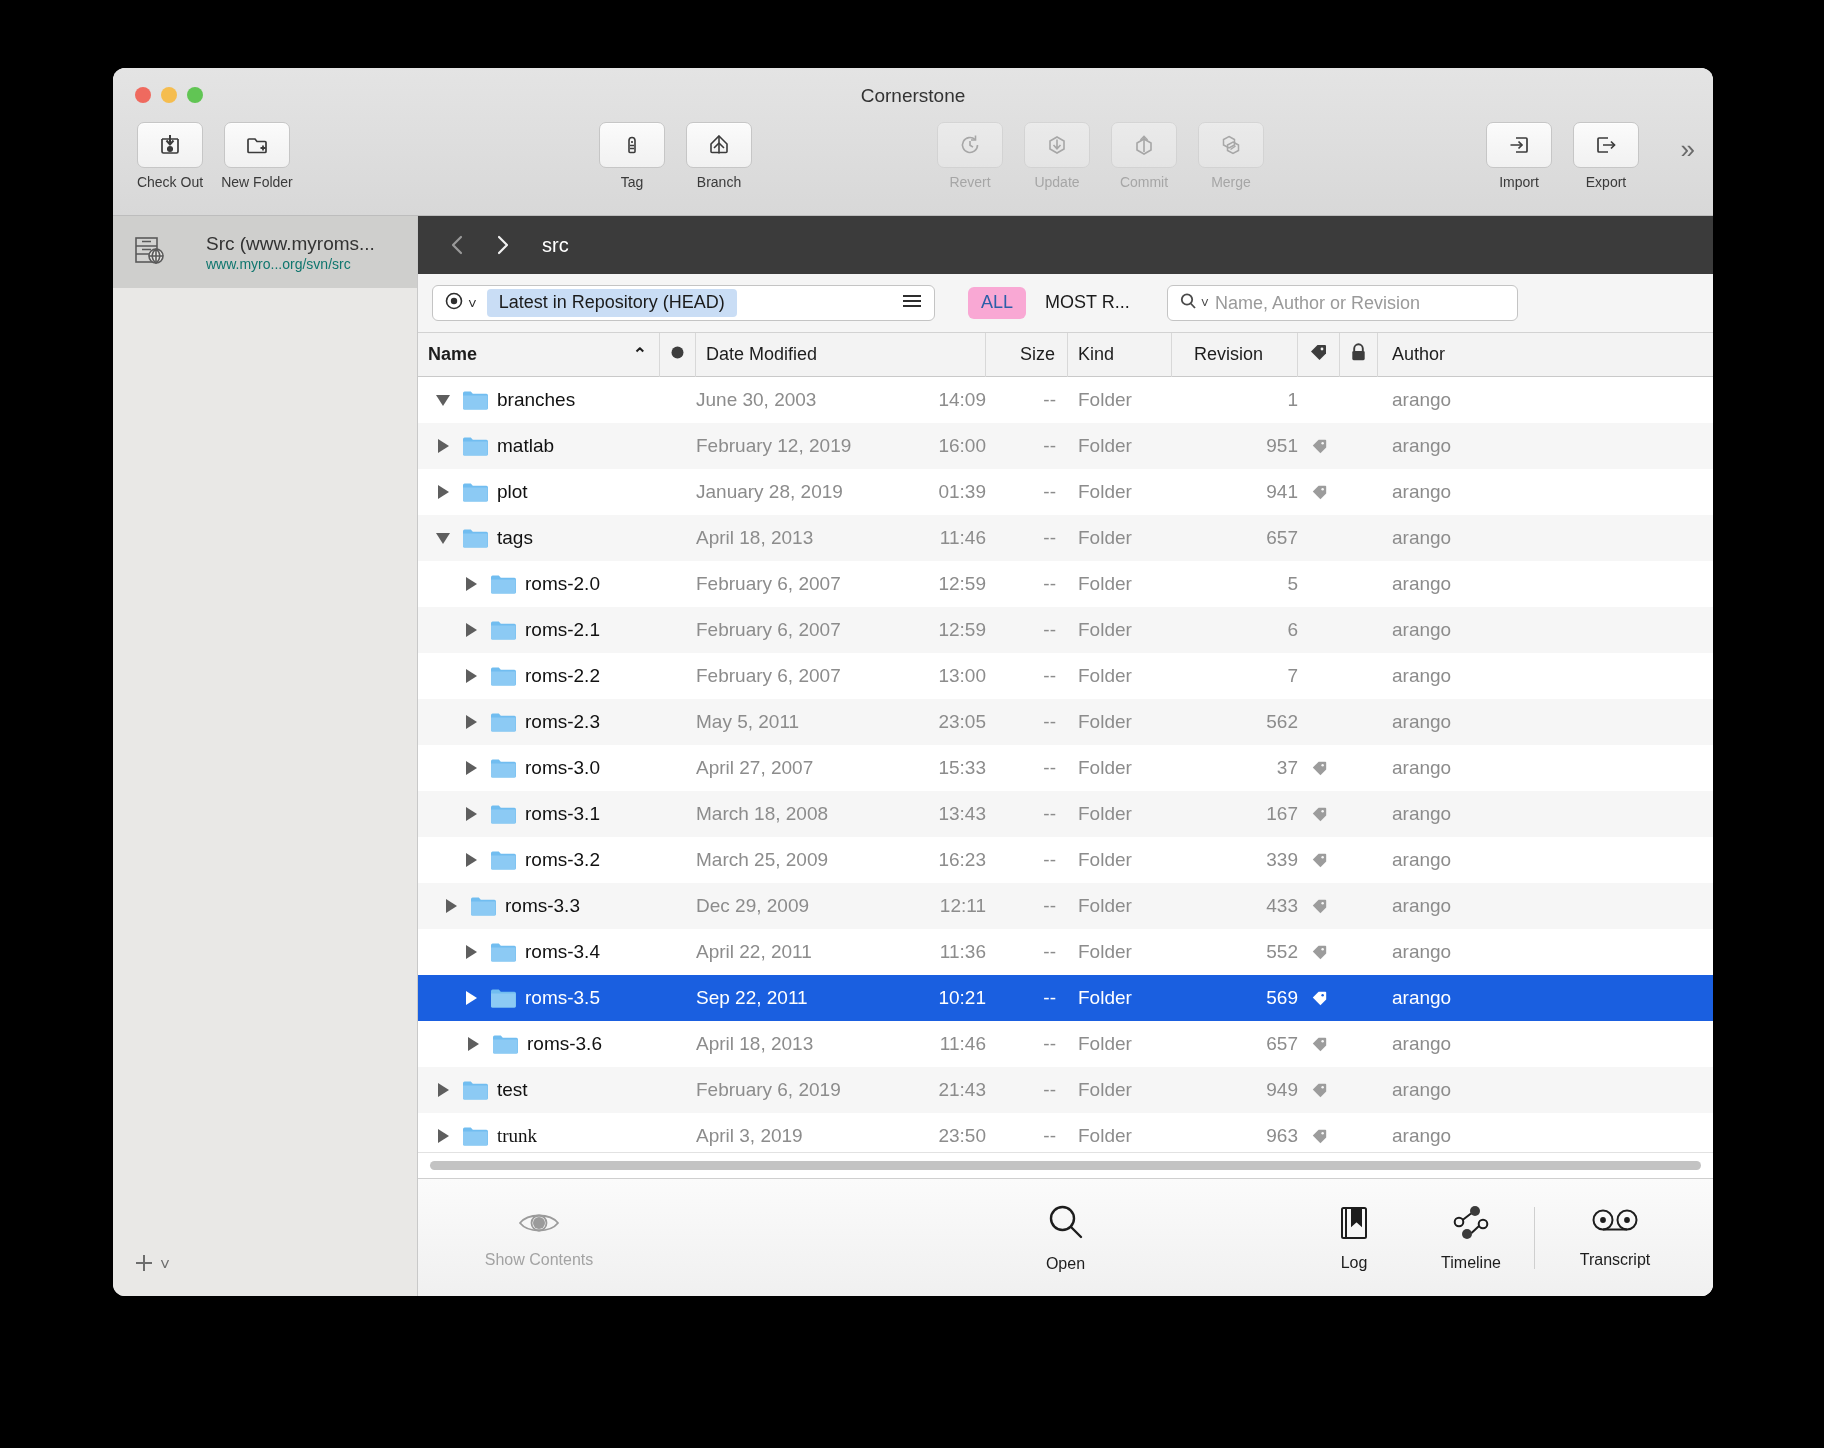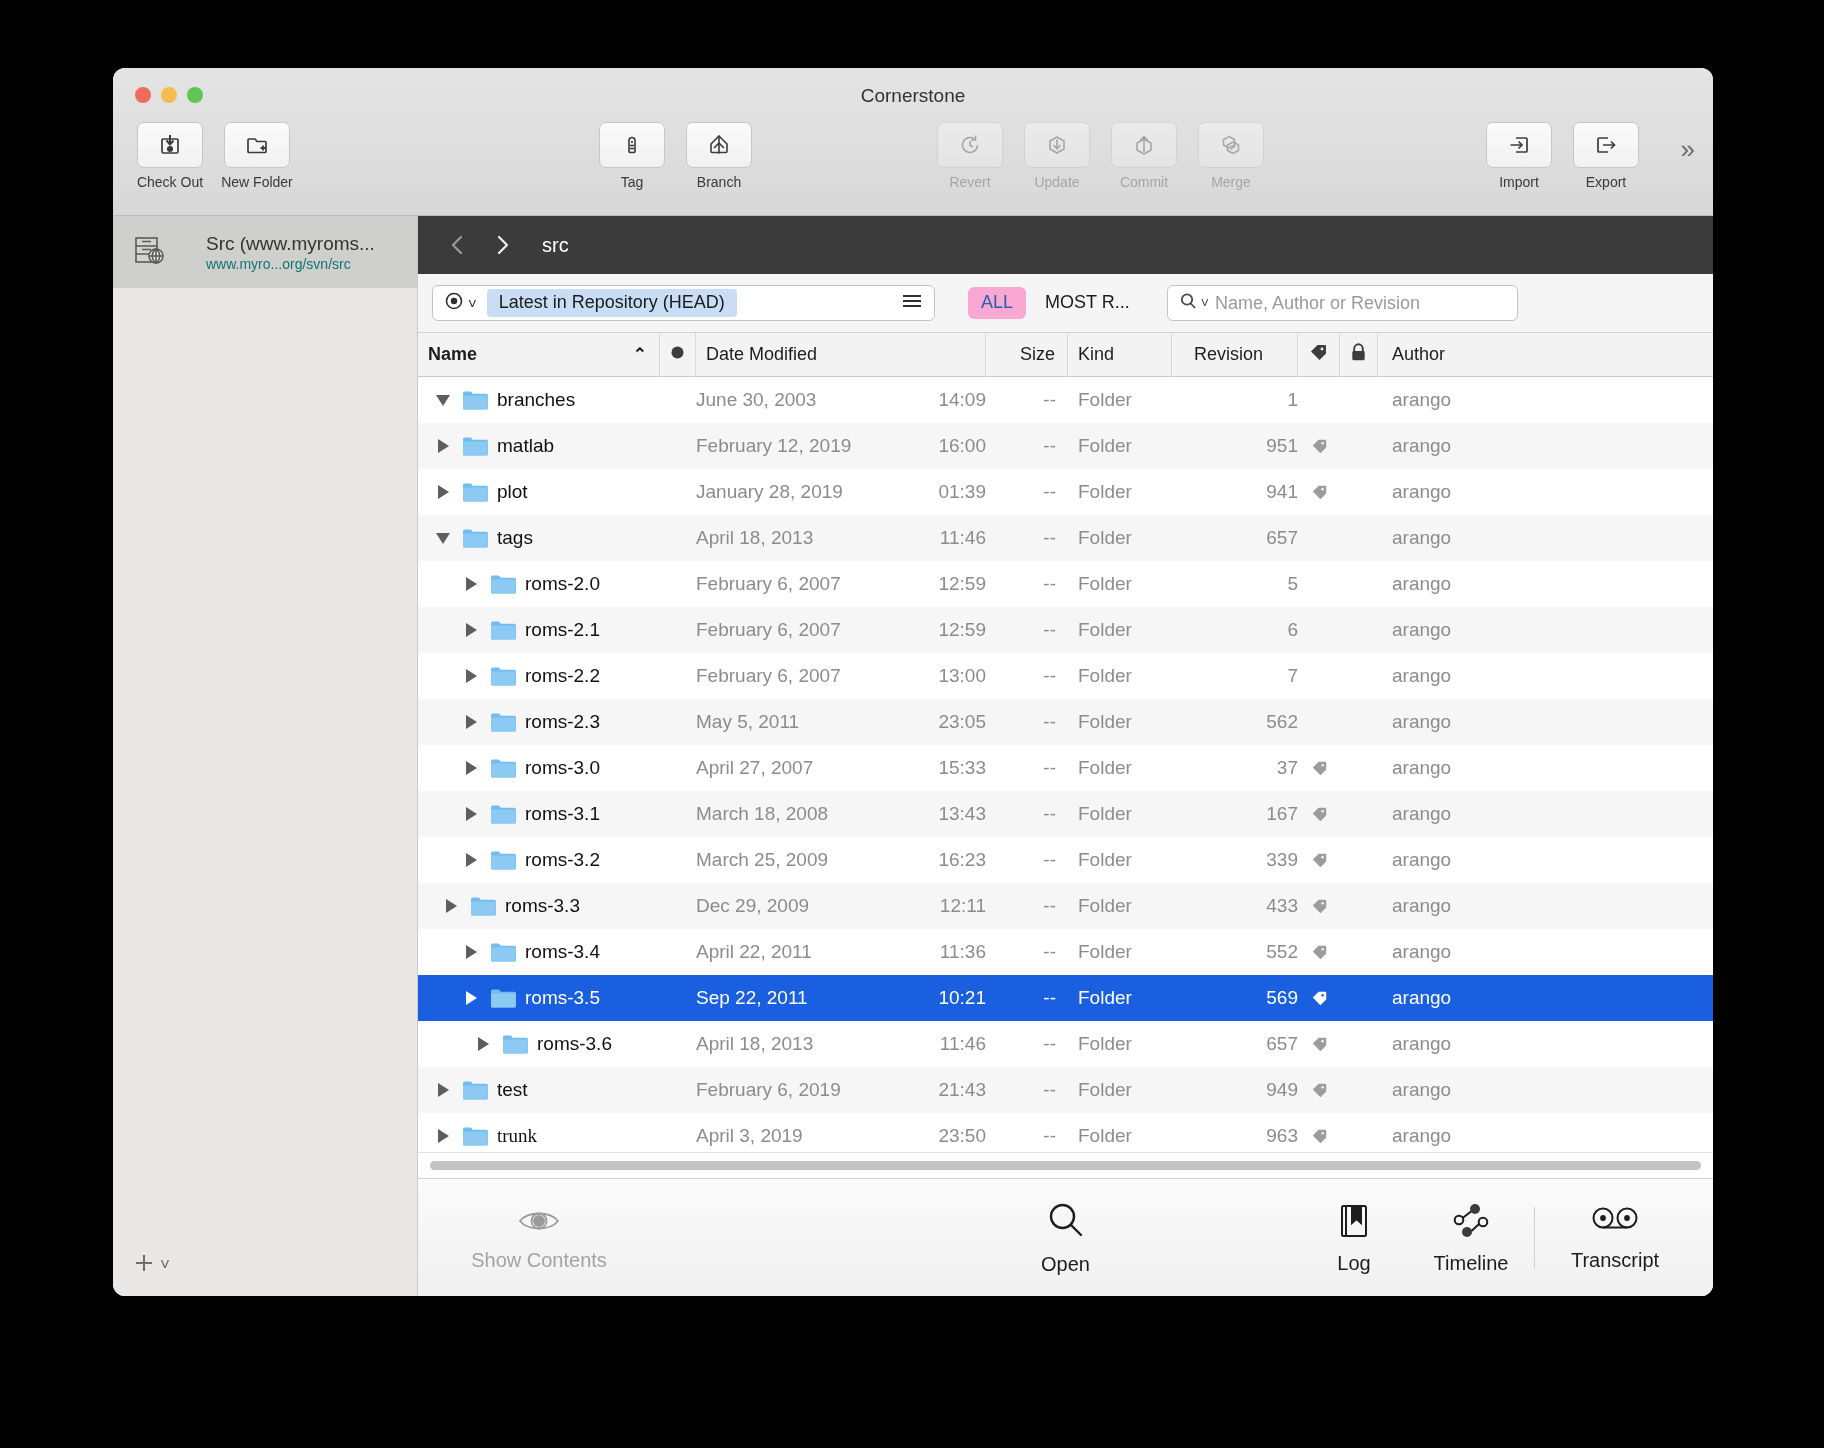--- a/index.html
+++ b/index.html
@@ -160,21 +160,21 @@
   .hscroll-wrap { height: 26px; background: #fff; border-top: 1px solid #e2e2e2; display: flex; align-items: center; padding: 0 12px; flex: none; }
   .hscroll { height: 9px; background: #c3c3c3; border-radius: 5px; width: 100%; }
 
   
   .bottombar {
     height: 118px; background: linear-gradient(to bottom,#fbfbfb,#f0f0f0);
     border-top: 1px solid #cfcfcf;
     display: flex; align-items: center; flex: none; position: relative;
   }
   .bb { display: flex; flex-direction: column; align-items: center; justify-content: center; }
-  .bb-label { margin-top: 7px; font-size: 20px; color: #1d1d1d; }
+  .bb-label { margin-top: 7px; font-size: 16px; color: #1d1d1d; }
   .bb.disabled .bb-label { color: #a3a3a3; }
   .bb-sep { width: 1px; height: 62px; background: #cfcfcf; }
 
   .tri { width: 0; height: 0; }
   .tri-right { border-left: 11px solid #5e5e5e; border-top: 7px solid transparent; border-bottom: 7px solid transparent; }
   .tri-down { border-top: 11px solid #5e5e5e; border-left: 7px solid transparent; border-right: 7px solid transparent; }
   .row.sel .tri-right { border-left-color: #fff; }
 </style>
 </head>
 <body>
@@ -942,21 +942,21 @@
                 <path d="M2 8.5 L8.5 2 H16 a1 1 0 0 1 1 1 V10.5 L10.5 17 z"></path>
                 <circle cx="13" cy="6" r="1.4" fill="#1a5fe0"></circle>
               </svg>
             </div>
             <div class="c" style="width:38px;"></div>
             <div class="c c-auth">
               <span class="au">arango</span>
             </div>
           </div>
           <div class="row">
-            <div class="c c-name" style="padding-left:50px;">
+            <div class="c c-name" style="padding-left:40px;">
               <span class="tw">
                 <span class="tri tri-right"></span>
               </span>
               <span style="display:flex;margin-left:4px;">
                 <svg width="26" height="22" viewBox="0 0 26 22">
                   <path d="M1 4.2a1.6 1.6 0 0 1 1.6-1.6h6.2l2 2.2h13.6a1.6 1.6 0 0 1 1.6 1.6V19a1.6 1.6 0 0 1-1.6 1.6H2.6A1.6 1.6 0 0 1 1 19z" fill="#71bdf0"></path>
                   <path d="M1 6.6h24.6V19a1.6 1.6 0 0 1-1.6 1.6H2.6A1.6 1.6 0 0 1 1 19z" fill="#8ccaf4"></path>
                 </svg>
               </span>
               <span class="nm">roms-3.6</span>

